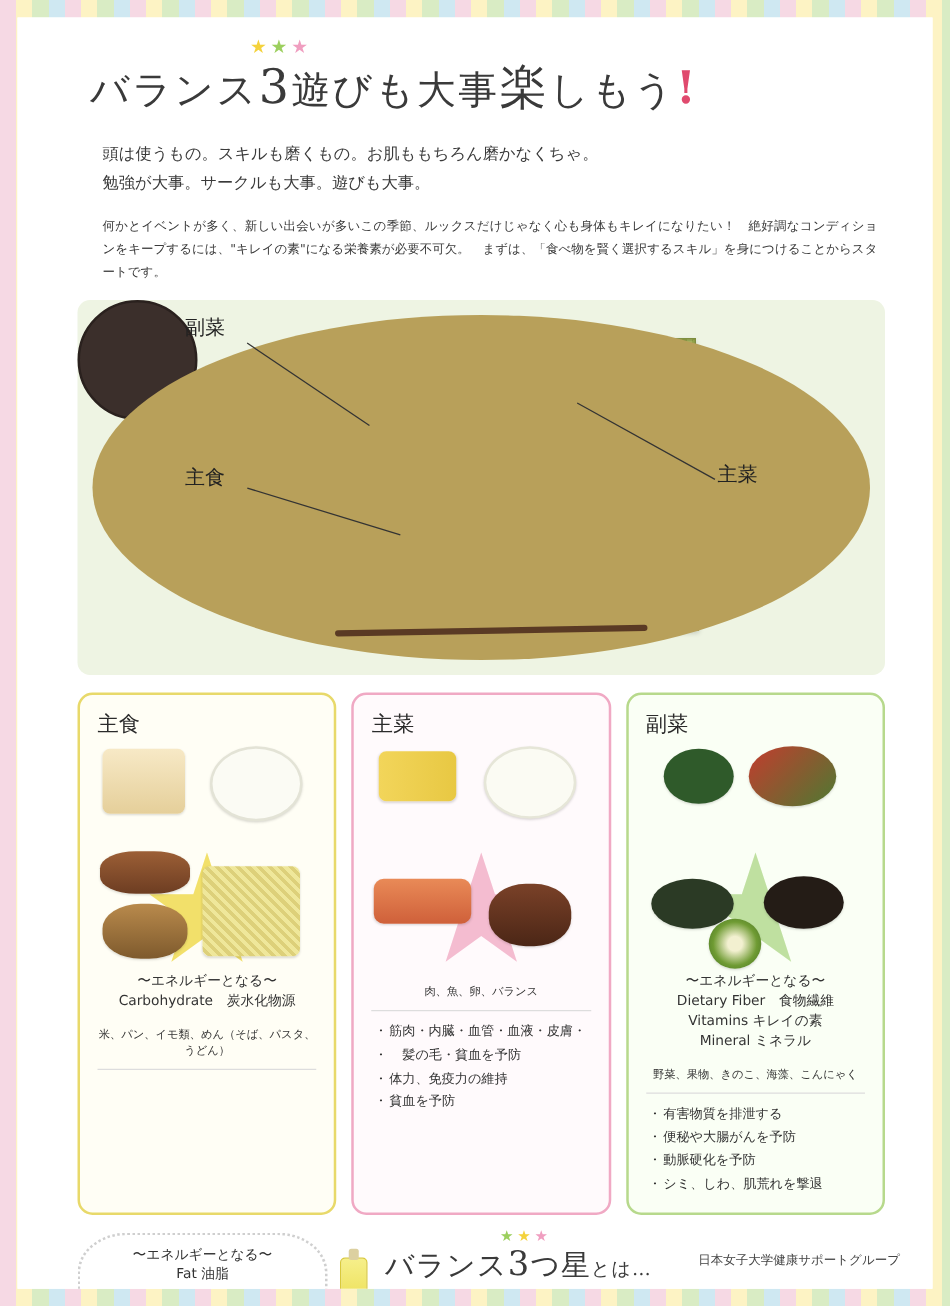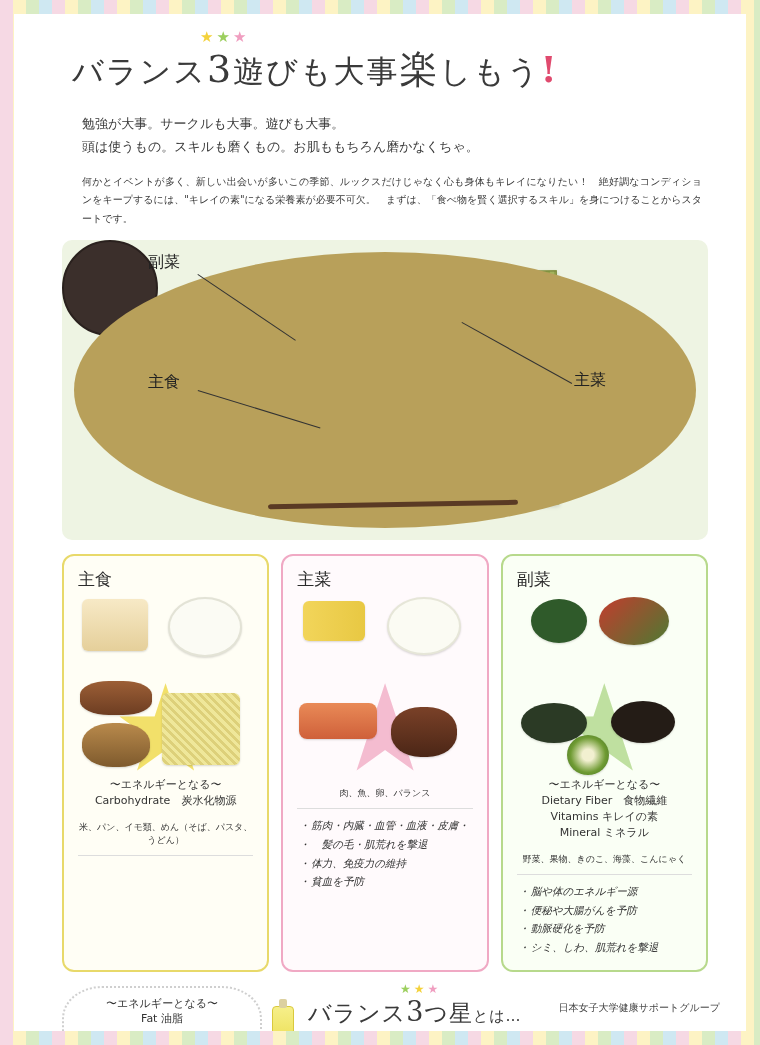--- a/index.html
+++ b/index.html
@@ -161,21 +161,21 @@
     margin-top:2px;
   }
   .cap .en{font-size:11px;}
   .cardsrc{
     margin-top:12px;text-align:center;font-size:9px;color:#333;
   }
   .divline{margin:8px 2px 0 2px;height:1px;background:#ddd;}
   .bullets{
     margin:8px 0 0 4px;font-size:10.5px;line-height:1.6;color:#333;
   }
-  .bullets li{list-style:none;position:relative;padding-left:12px;margin-bottom:2px;font-style:italic;}
+  .bullets li{list-style:none;position:relative;padding-left:12px;margin-bottom:2px;}
   .bullets li:before{content:"・";position:absolute;left:0;top:0;}
   ul{margin:0;padding:0;}
 
   
   .bottom{
     position:relative;margin:14px 14px 0 24px;display:flex;align-items:flex-start;
   }
   .cloud{
     position:relative;width:200px;min-height:92px;
     border:2px dotted #cfcfcf;border-radius:40px/32px;
@@ -212,22 +212,22 @@
     <div class="content">
 
       <div class="headline">
         <span class="stars-top">
           <span class="s-y">★</span><span class="s-g">★</span><span class="s-p">★</span>
         </span>
         <span>バランス</span><span class="big">3</span><span>遊びも大事</span><span class="big">楽</span><span>しもう</span><span class="exc">!</span>
       </div>
 
       <div class="lead">
+        <div>頭は使うもの。スキルも磨くもの。お肌ももちろん磨かなくちゃ。</div>
         <div>勉強が大事。サークルも大事。遊びも大事。</div>
-        <div>頭は使うもの。スキルも磨くもの。お肌ももちろん磨かなくちゃ。</div>
       </div>
 
       <div class="subtext">何かとイベントが多く、新しい出会いが多いこの季節、ルックスだけじゃなく心も身体もキレイになりたい！　絶好調なコンディションをキープするには、"キレイの素"になる栄養素が必要不可欠。　まずは、「食べ物を賢く選択するスキル」を身につけることからスタートです。</div>
 
       <div class="photo-area">
         <div class="mat"></div>
 
         <div class="dish d-side">
           <i class="dish veg1"></i>
           <i class="dish veg2"></i>
@@ -282,21 +282,21 @@
             <div class="star-bg star-p">★</div>
             <div class="fd" style="left:8px;top:6px;width:62px;height:40px;border-radius:6px;background:linear-gradient(90deg,#f2d55a,#e8c843);"></div>
             <div class="fd" style="left:92px;top:2px;width:70px;height:54px;border-radius:50%;background:#fbfbf3;border:2px solid #e6e6d8;"></div>
             <div class="fd" style="left:4px;top:108px;width:78px;height:36px;border-radius:8px;background:linear-gradient(180deg,#e98a57,#cf603a);"></div>
             <div class="fd" style="left:96px;top:112px;width:66px;height:50px;border-radius:45%;background:linear-gradient(180deg,#7a4128,#4b2616);"></div>
           </div>
           <div class="cardsrc">肉、魚、卵、バランス</div>
           <div class="divline"></div>
           <ul class="bullets">
             <li>筋肉・内臓・血管・血液・皮膚・</li>
-            <li style="list-style:none;padding-left:12px;">　髪の毛・肌荒れを撃退</li>
+            <li style="list-style:none;padding-left:12px;">　髪の毛・貧血を予防</li>
             <li>体力、免疫力の維持</li>
             <li>貧血を予防</li>
           </ul>
         </div>
 
         <div class="card green">
           <h3>副菜</h3>
           <div class="food-grid">
             <div class="star-bg star-g">★</div>
             <div class="fd" style="left:16px;top:4px;width:56px;height:44px;border-radius:50%;background:#2f5a2a;"></div>
@@ -307,21 +307,21 @@
           </div>
           <div class="cap">
             <div>〜エネルギーとなる〜</div>
             <div class="en">Dietary Fiber　食物繊維</div>
             <div class="en">Vitamins キレイの素</div>
             <div class="en">Mineral ミネラル</div>
           </div>
           <div class="cardsrc">野菜、果物、きのこ、海藻、こんにゃく</div>
           <div class="divline"></div>
           <ul class="bullets">
-            <li>脳や体のエネルギー源</li>
+            <li>有害物質を排泄する</li>
             <li>便秘や大腸がんを予防</li>
             <li>動脈硬化を予防</li>
             <li>シミ、しわ、肌荒れを撃退</li>
           </ul>
         </div>
       </div>
 
       <div class="bottom">
         <div class="cloud">
           <div class="cap2">

